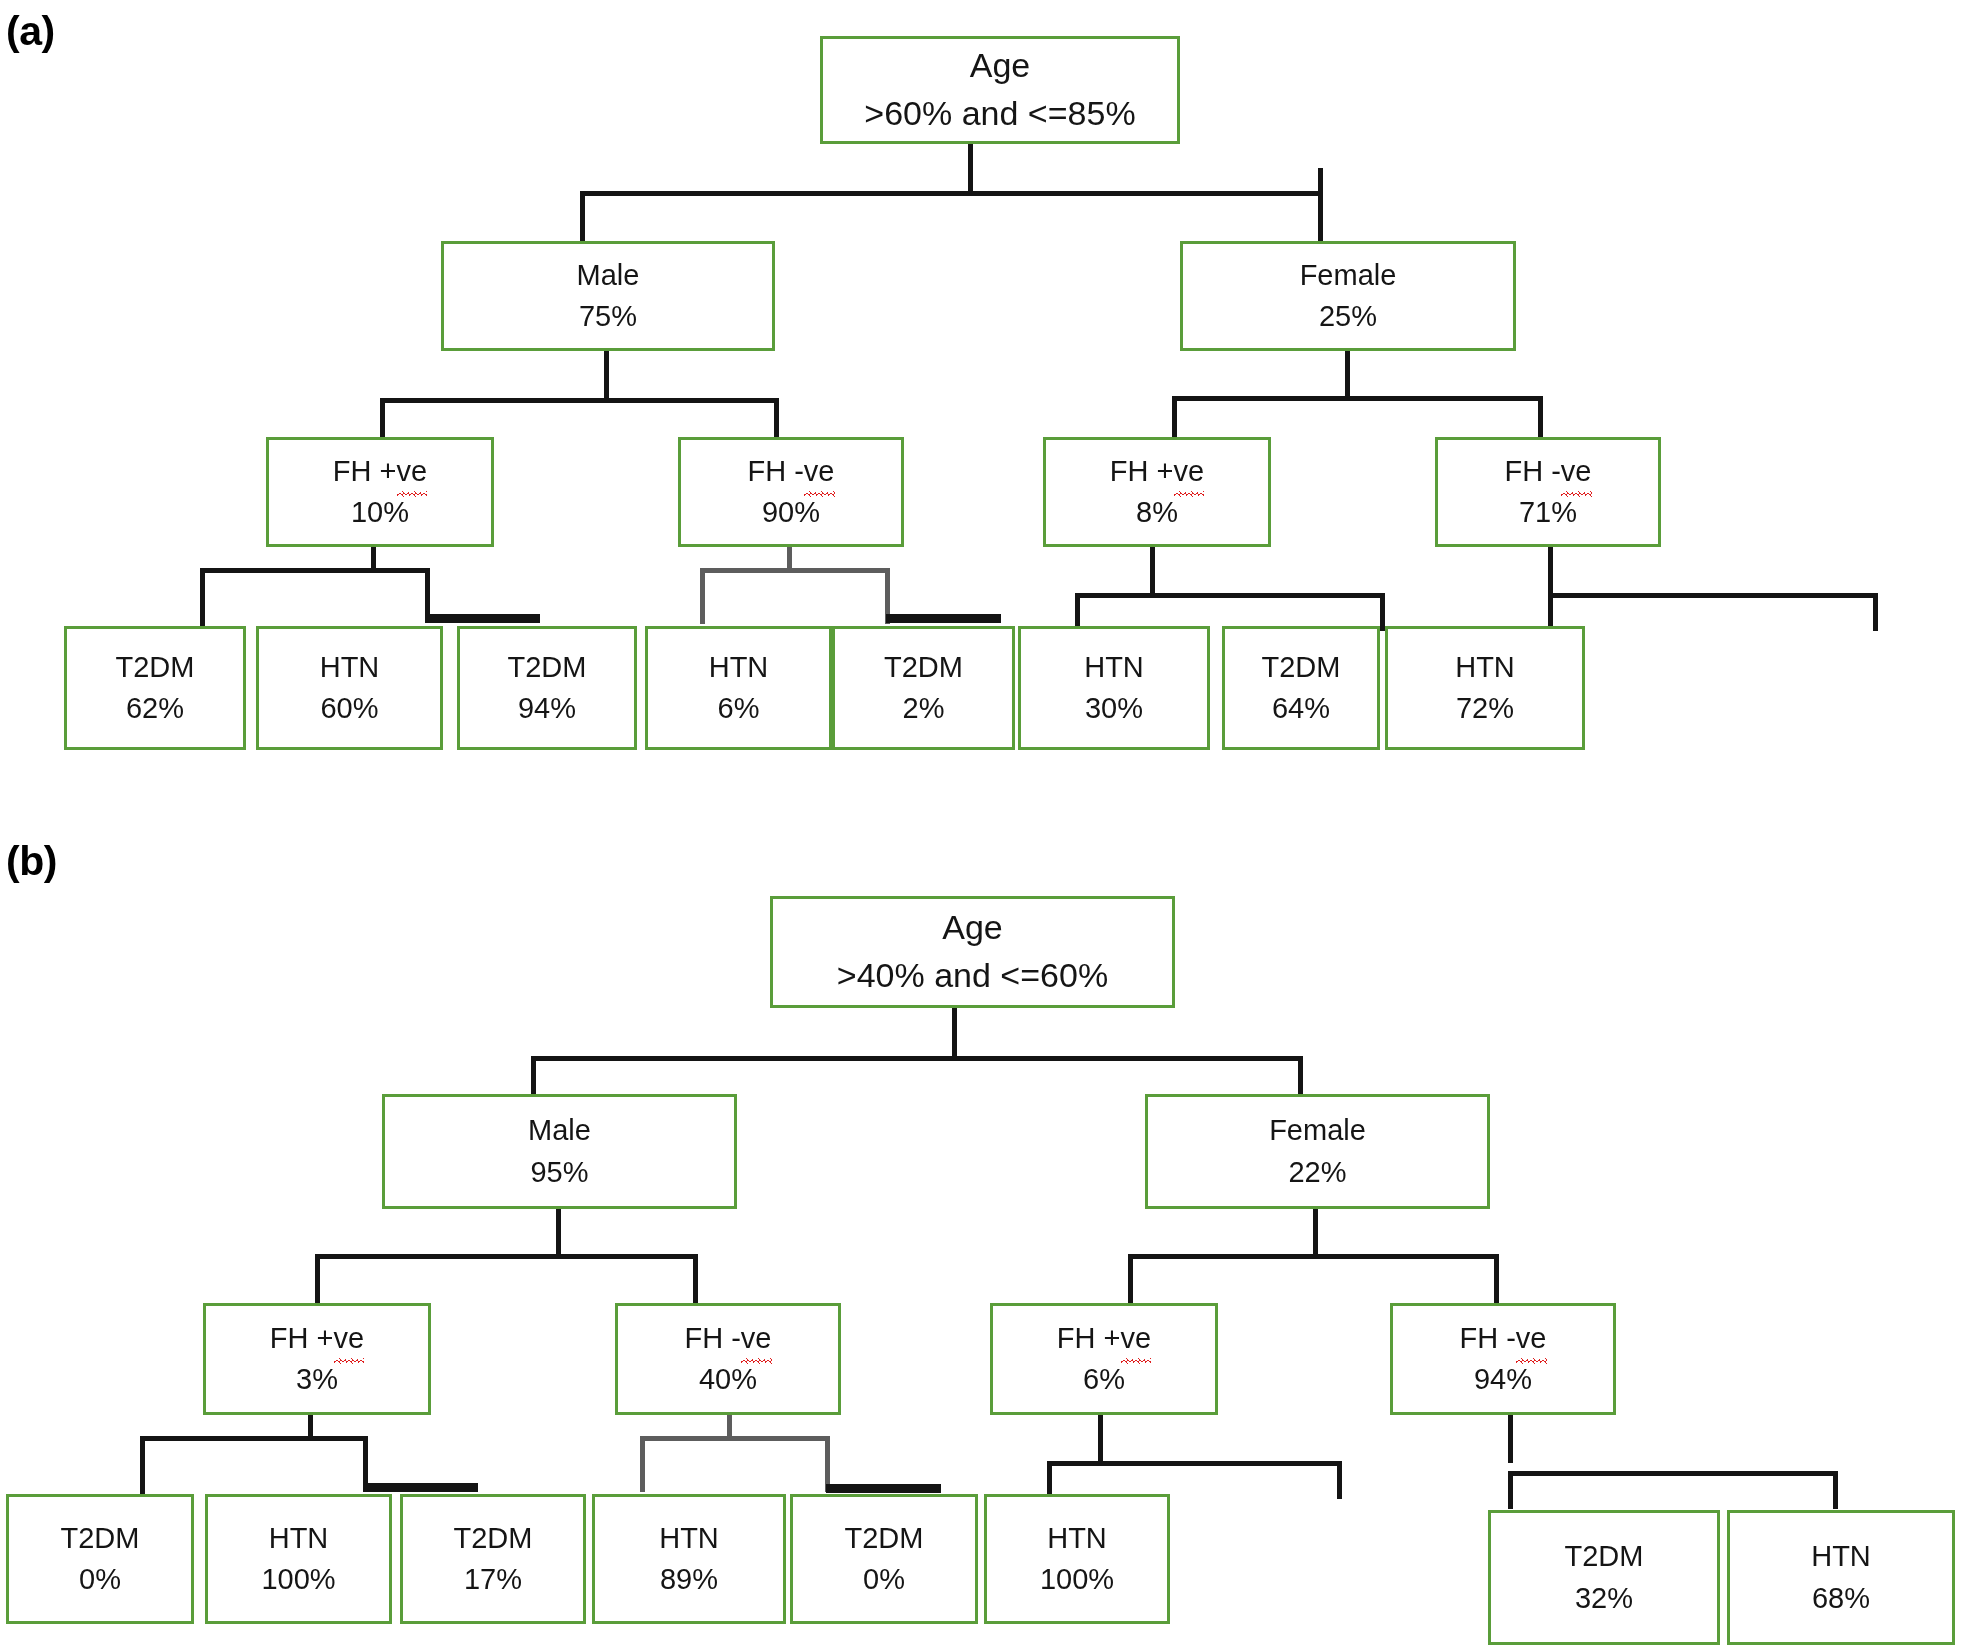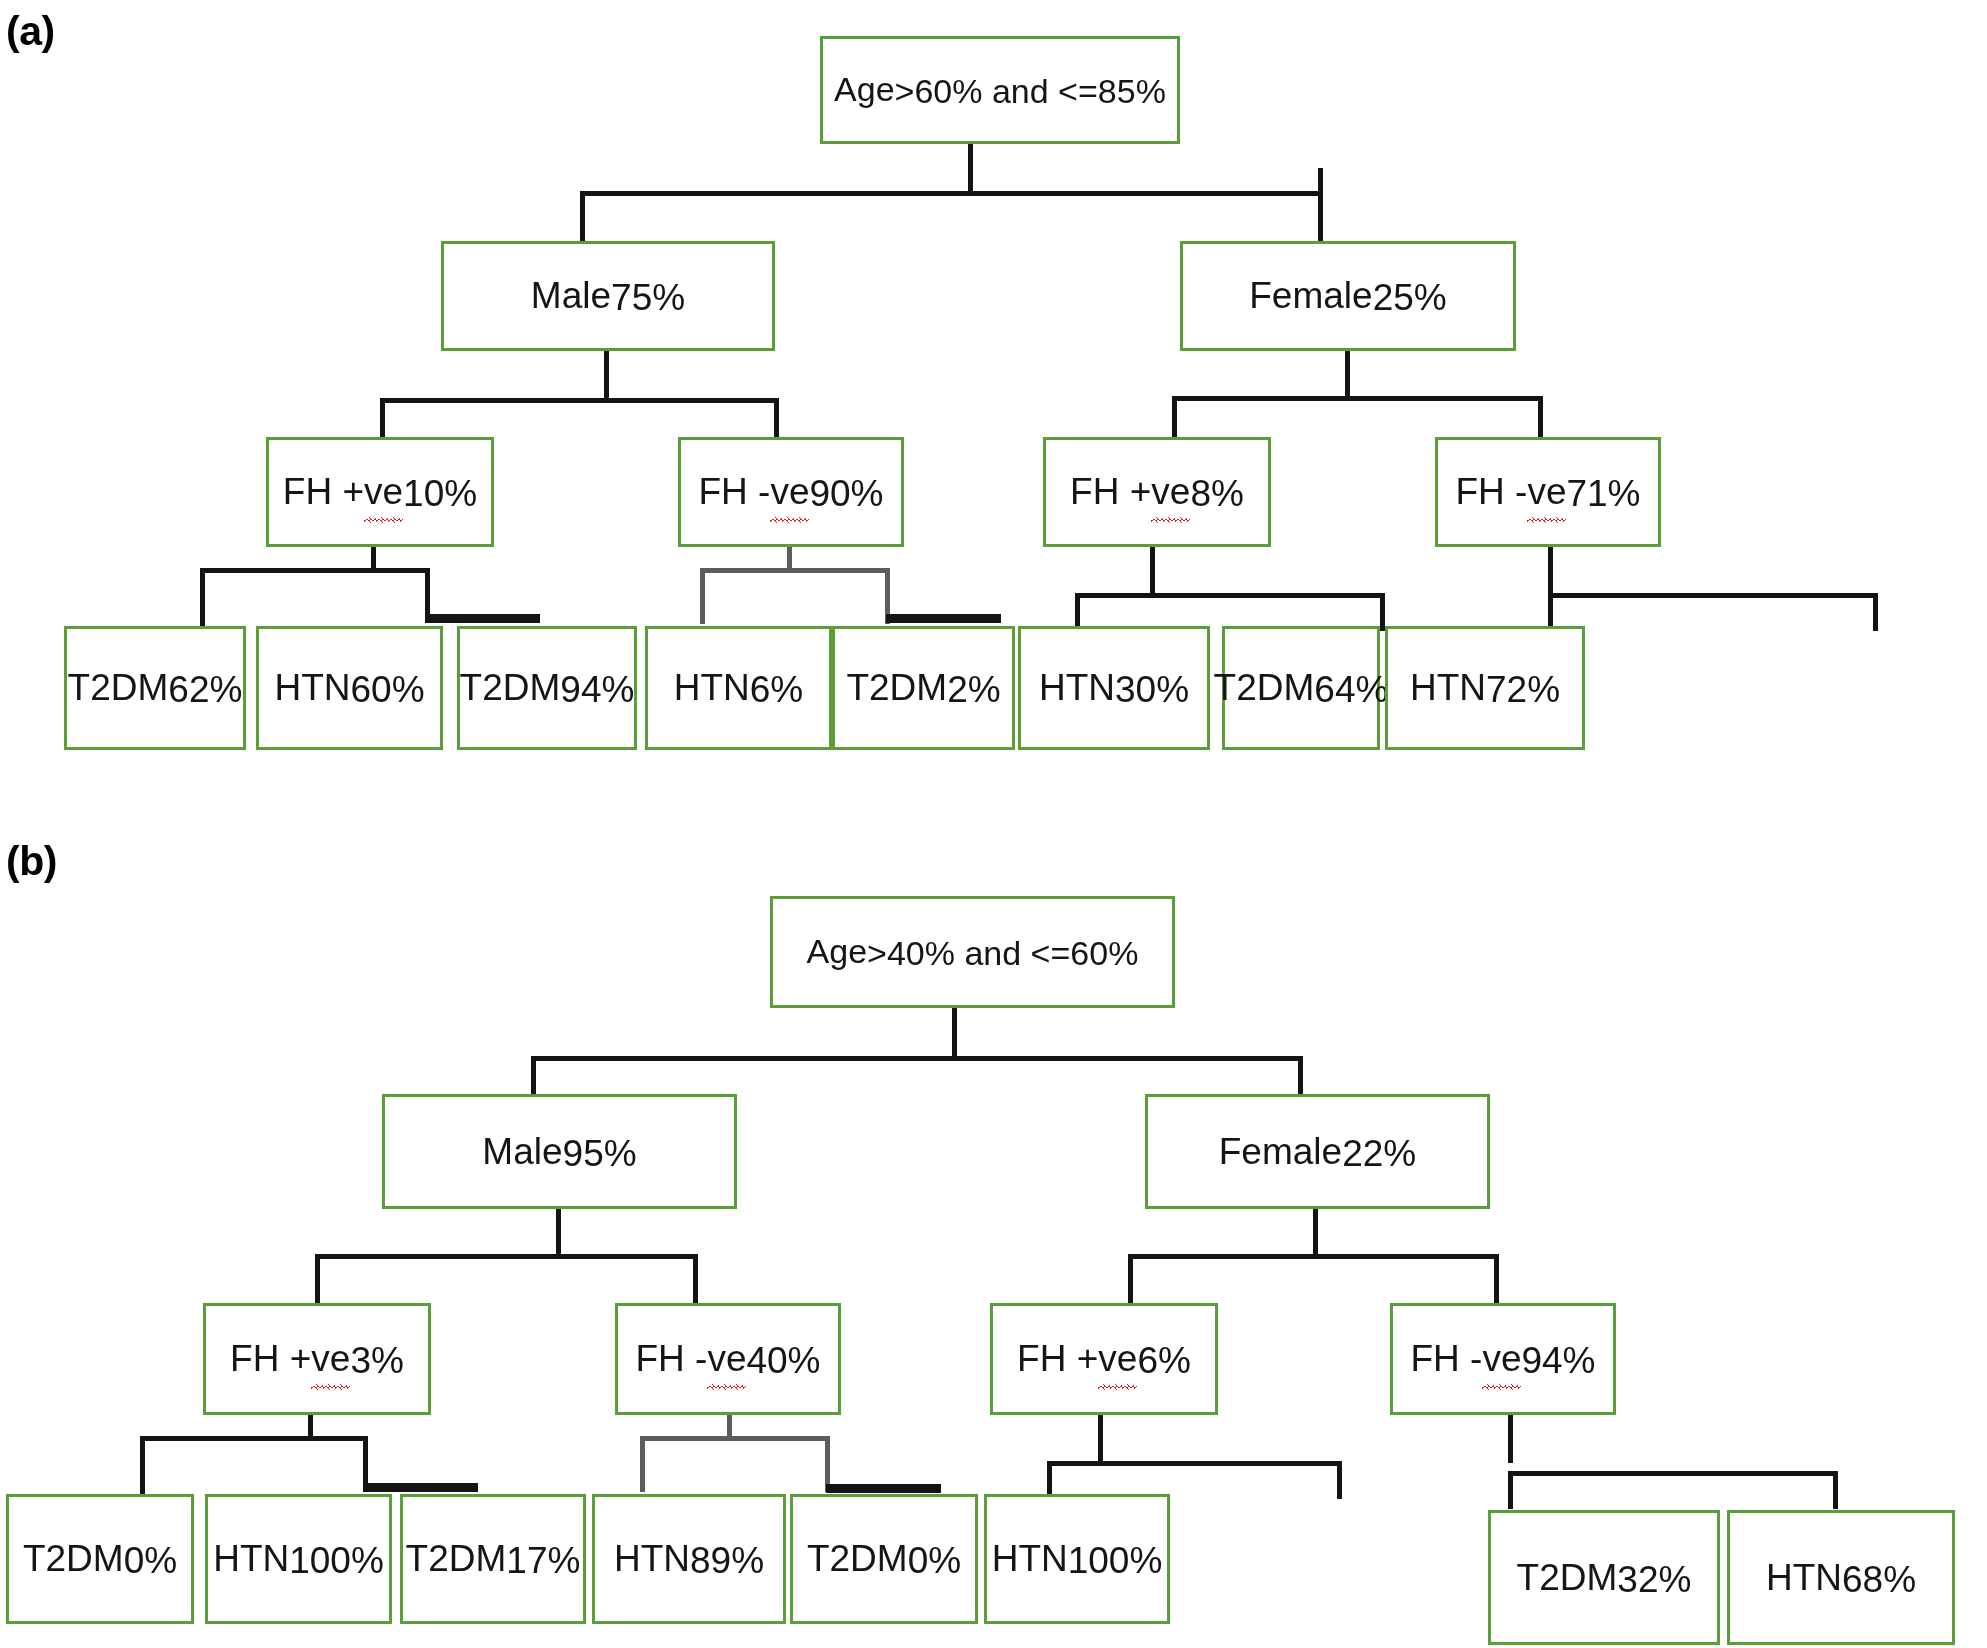--- a/index.html
+++ b/index.html
@@ -27,29 +27,29 @@
     color: #000000;
     letter-spacing: -0.5px;
   }
 
   .node {
     position: absolute;
     box-sizing: border-box;
     border: 3px solid #5a9d3a;
     background: #ffffff;
     display: flex;
-    flex-direction: row;
+    flex-direction: column;
     align-items: center;
     justify-content: center;
     z-index: 3;
   }
   .node .line1,
   .node .line2 {
     font-family: "Liberation Sans", sans-serif;
-    font-size: 37px;
+    font-size: 29px;
     line-height: 1.28;
     color: #151515;
     white-space: nowrap;
     text-align: center;
   }
   .node .line2 { margin-top: 4px; }
 
   .node.root .line1,
   .node.root .line2 { font-size: 34px; }
 

